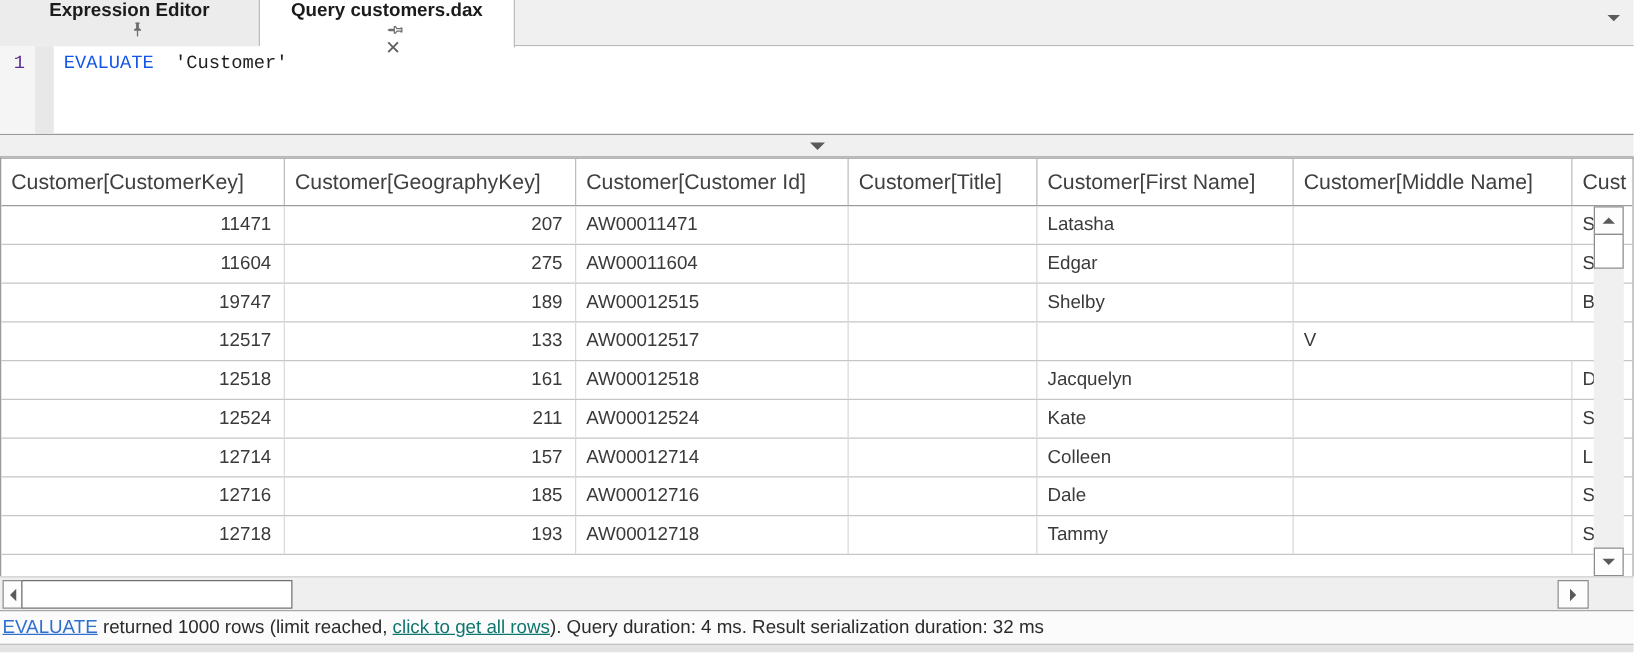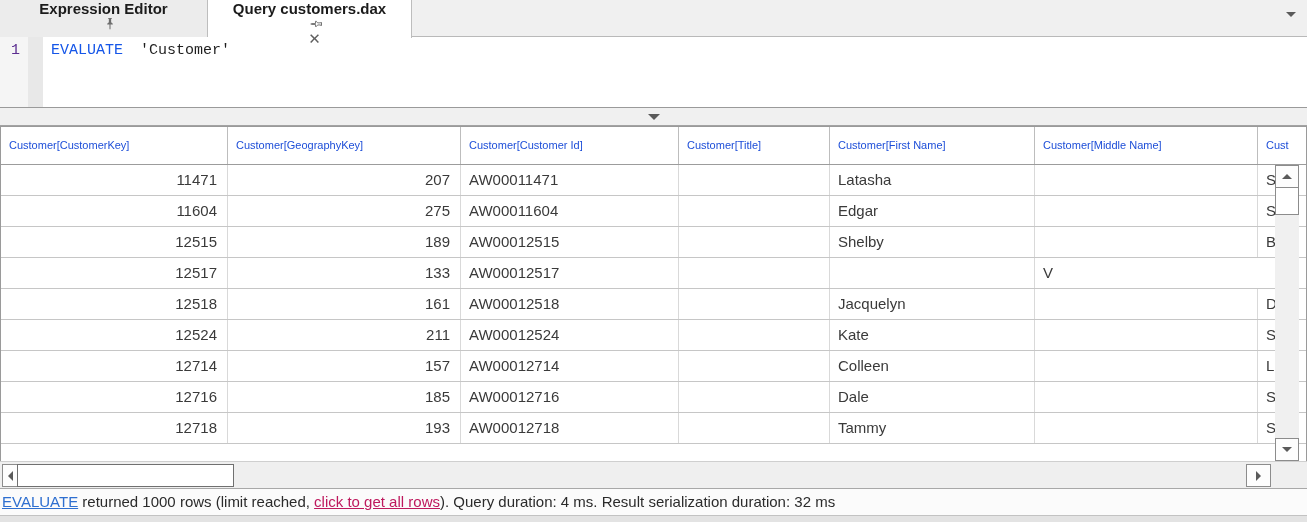--- a/index.html
+++ b/index.html
@@ -39,21 +39,21 @@
   .splitter{position:absolute;left:0;top:108px;width:1307px;height:18px;background:#f0f0f0;
     border-bottom:1px solid #a3a3a3;box-sizing:border-box;}
   .splitter .tri-down{position:absolute;left:50%;top:6px;transform:translateX(-50%);
     border-left-width:6px;border-right-width:6px;border-top-width:6px;}
   
   .grid{position:absolute;left:0;top:126px;width:1307px;height:335px;background:#fff;
     border-top:1px solid #9a9a9a;border-left:1px solid #9a9a9a;border-right:1px solid #9a9a9a;
     box-sizing:border-box;overflow:hidden;}
   .gheader,.grow{display:grid;grid-template-columns:227px 233px 218px 151px 205px 223px 1fr;}
   .gheader{height:38px;border-bottom:1px solid #9c9c9c;box-sizing:border-box;}
-  .hcell{border-right:1px solid #bdbdbd;color:#1d4ed8;font-size:11px;line-height:37px;
+  .hcell{border-right:1px solid #bdbdbd;color:#404040;font-size:17px;line-height:37px;
     padding-left:8px;white-space:nowrap;overflow:hidden;box-sizing:border-box;}
   .hcell:last-child{border-right:none;}
   .grow{height:31px;border-bottom:1px solid #c6c6c6;box-sizing:border-box;}
   .cell{border-right:1px solid #d9d9d9;font-size:15px;line-height:30px;color:#3a3a3a;
     padding:0 8px;white-space:nowrap;overflow:hidden;box-sizing:border-box;}
   .cell.num{text-align:right;padding-right:10px;}
   .cell:last-child{border-right:none;}
   
   .vscroll{position:absolute;top:38px;right:7px;bottom:0;width:24px;background:#f0f0f0;z-index:5;}
   .vbtn{position:absolute;left:0;width:24px;height:23px;background:#fdfdfd;
@@ -69,21 +69,21 @@
     box-sizing:border-box;display:flex;align-items:center;justify-content:center;}
   .hbtn.left{left:2px;width:16px;}
   .hbtn.right{left:1246px;width:25px;}
   .hthumb{position:absolute;left:17px;top:2px;width:217px;height:23px;background:#ffffff;
     border:1px solid #707070;box-sizing:border-box;}
   
   .statusbar{position:absolute;left:0;top:488px;width:1307px;height:27px;background:#fbfbfb;
     border-top:1px solid #a8a8a8;box-sizing:border-box;font-size:15px;line-height:25px;
     padding-left:2px;color:#2b2b2b;white-space:pre;overflow:hidden;}
   .lnk{color:#2e6fd0;text-decoration:underline;cursor:pointer;}
-  .lnk2{color:#be185d;text-decoration:underline;cursor:pointer;}
+  .lnk2{color:#0f766e;text-decoration:underline;cursor:pointer;}
   .bottomstrip{position:absolute;left:0;top:515px;width:1307px;height:7px;background:#e3e3e3;
     border-top:1px solid #c2c2c2;box-sizing:border-box;}
 </style>
 </head>
 <body>
 
 <div class="tabstrip">
   <div class="tab inactive">
     <span class="label">Expression Editor</span>
     <span class="pin vertical">
@@ -143,21 +143,21 @@
       <div class="grow">
       <div class="cell num">11604</div>
       <div class="cell num">275</div>
       <div class="cell">AW00011604</div>
       <div class="cell"></div>
       <div class="cell">Edgar</div>
       <div class="cell"></div>
       <div class="cell">S</div>
     </div>
       <div class="grow">
-      <div class="cell num">12515</div>
+      <div class="cell num">19747</div>
       <div class="cell num">189</div>
       <div class="cell">AW00012515</div>
       <div class="cell"></div>
       <div class="cell">Shelby</div>
       <div class="cell"></div>
       <div class="cell">B</div>
     </div>
       <div class="grow">
       <div class="cell num">12517</div>
       <div class="cell num">133</div>

